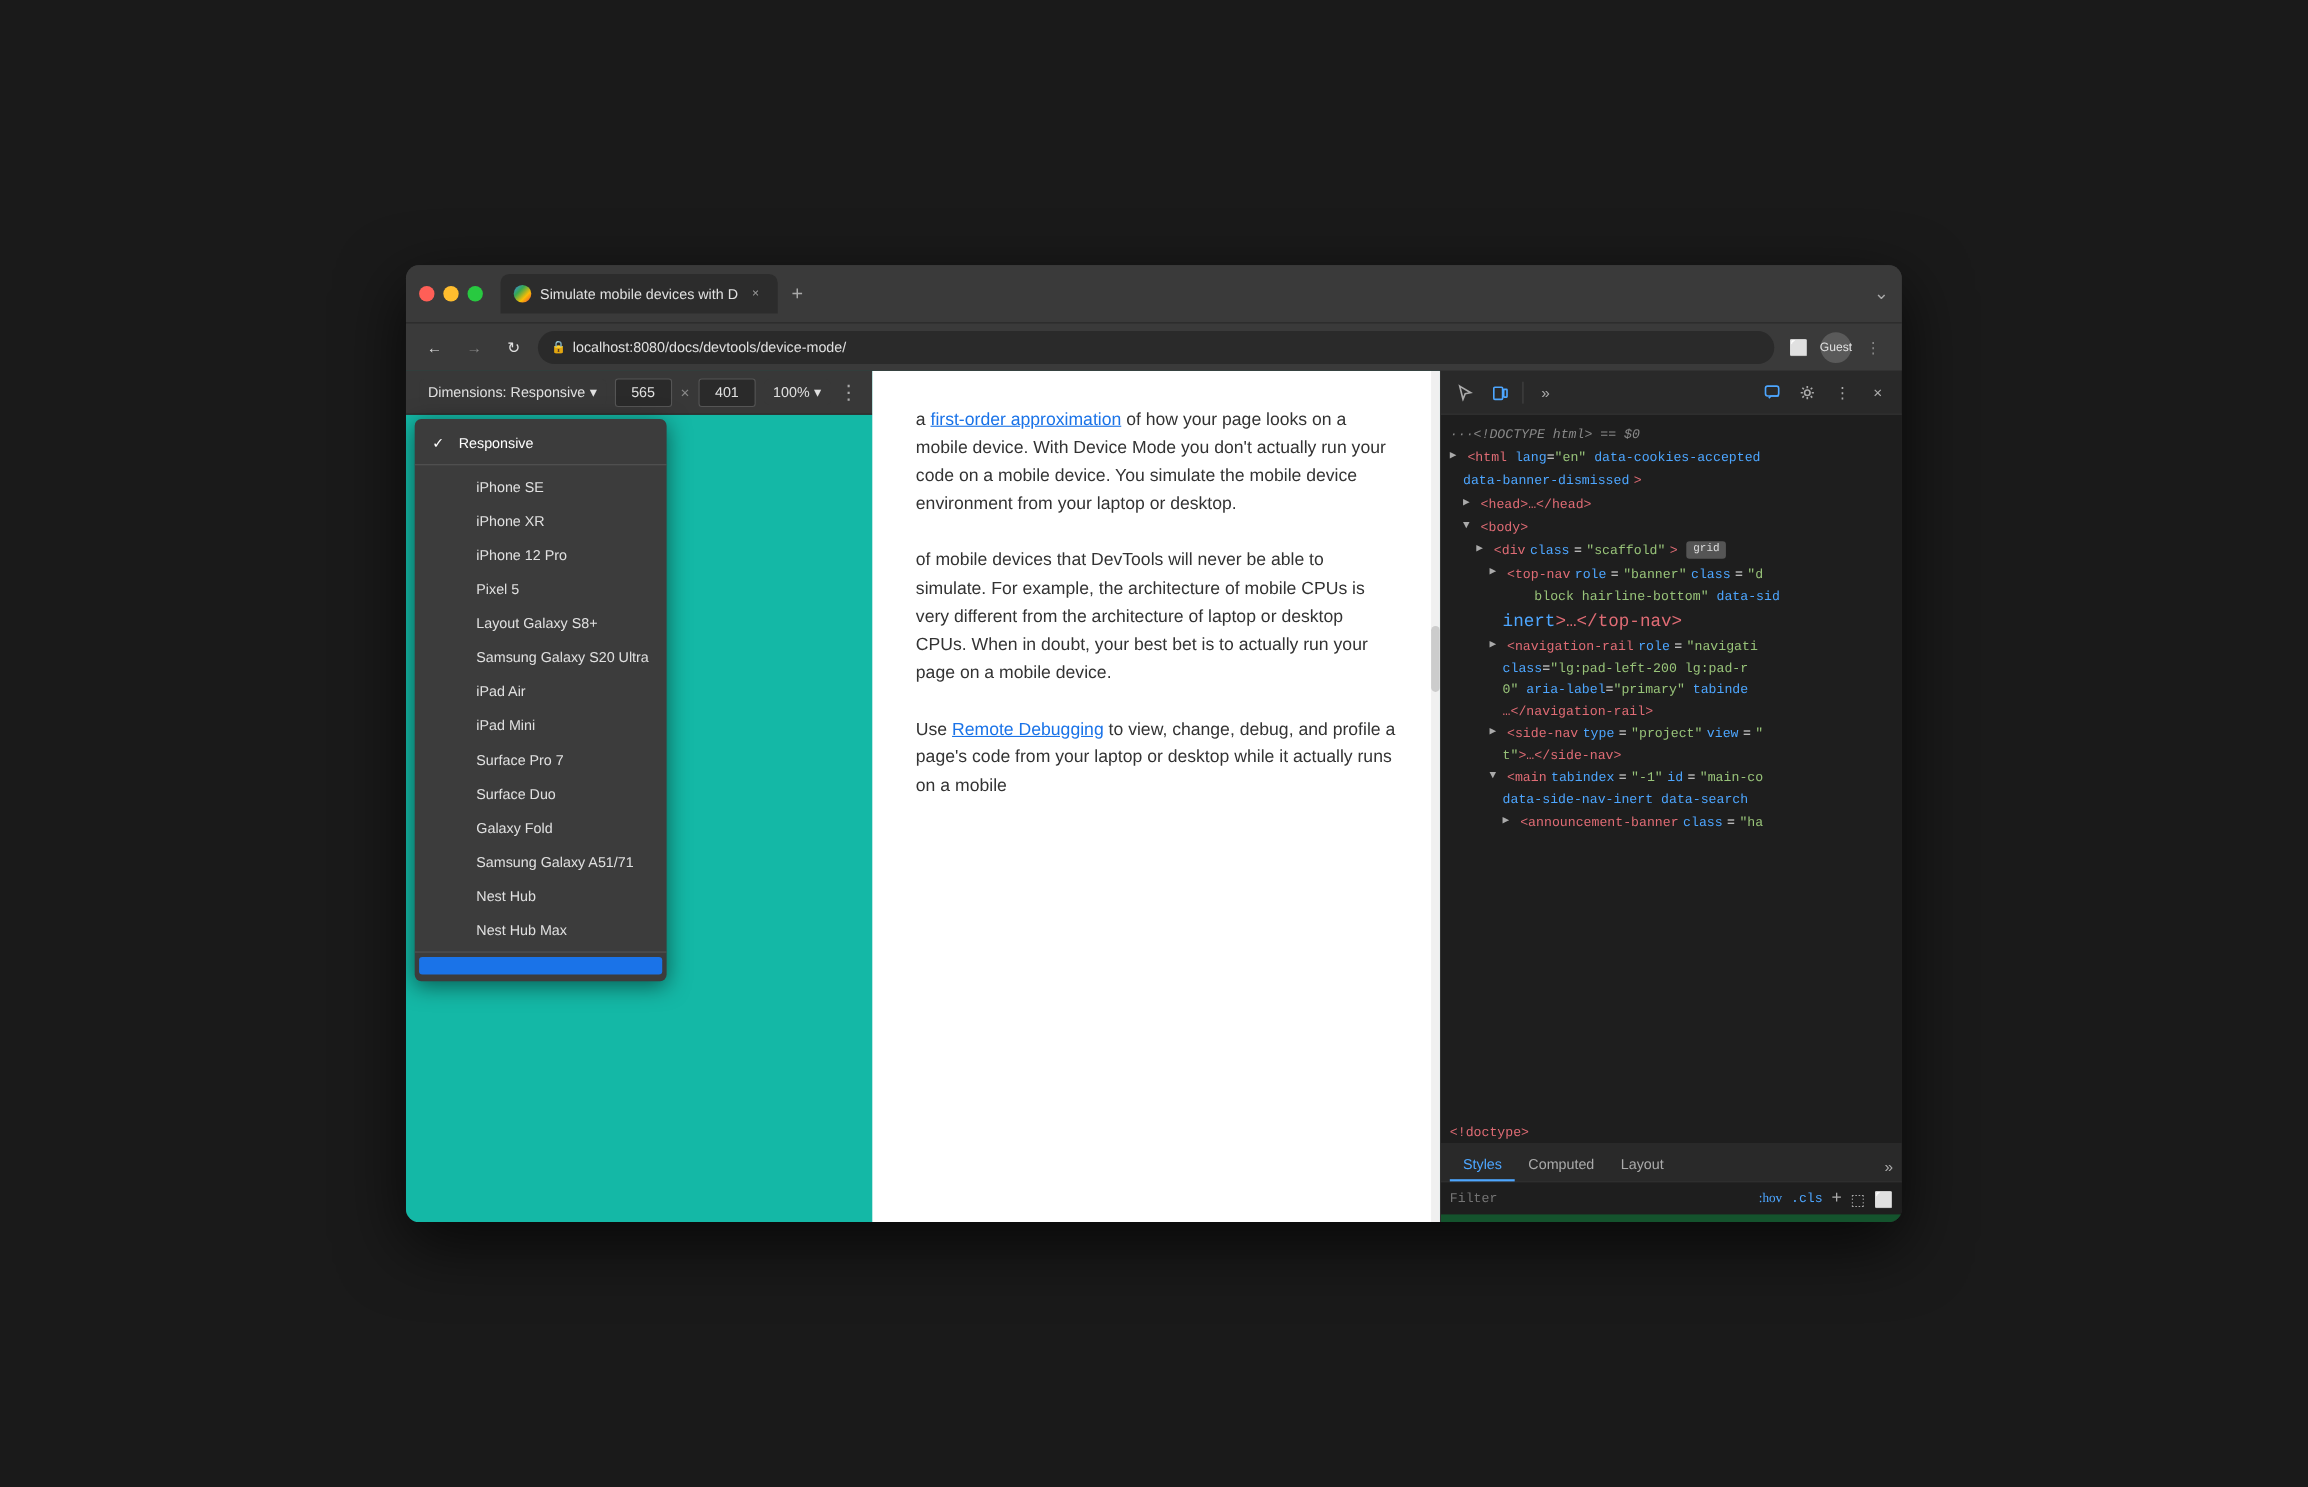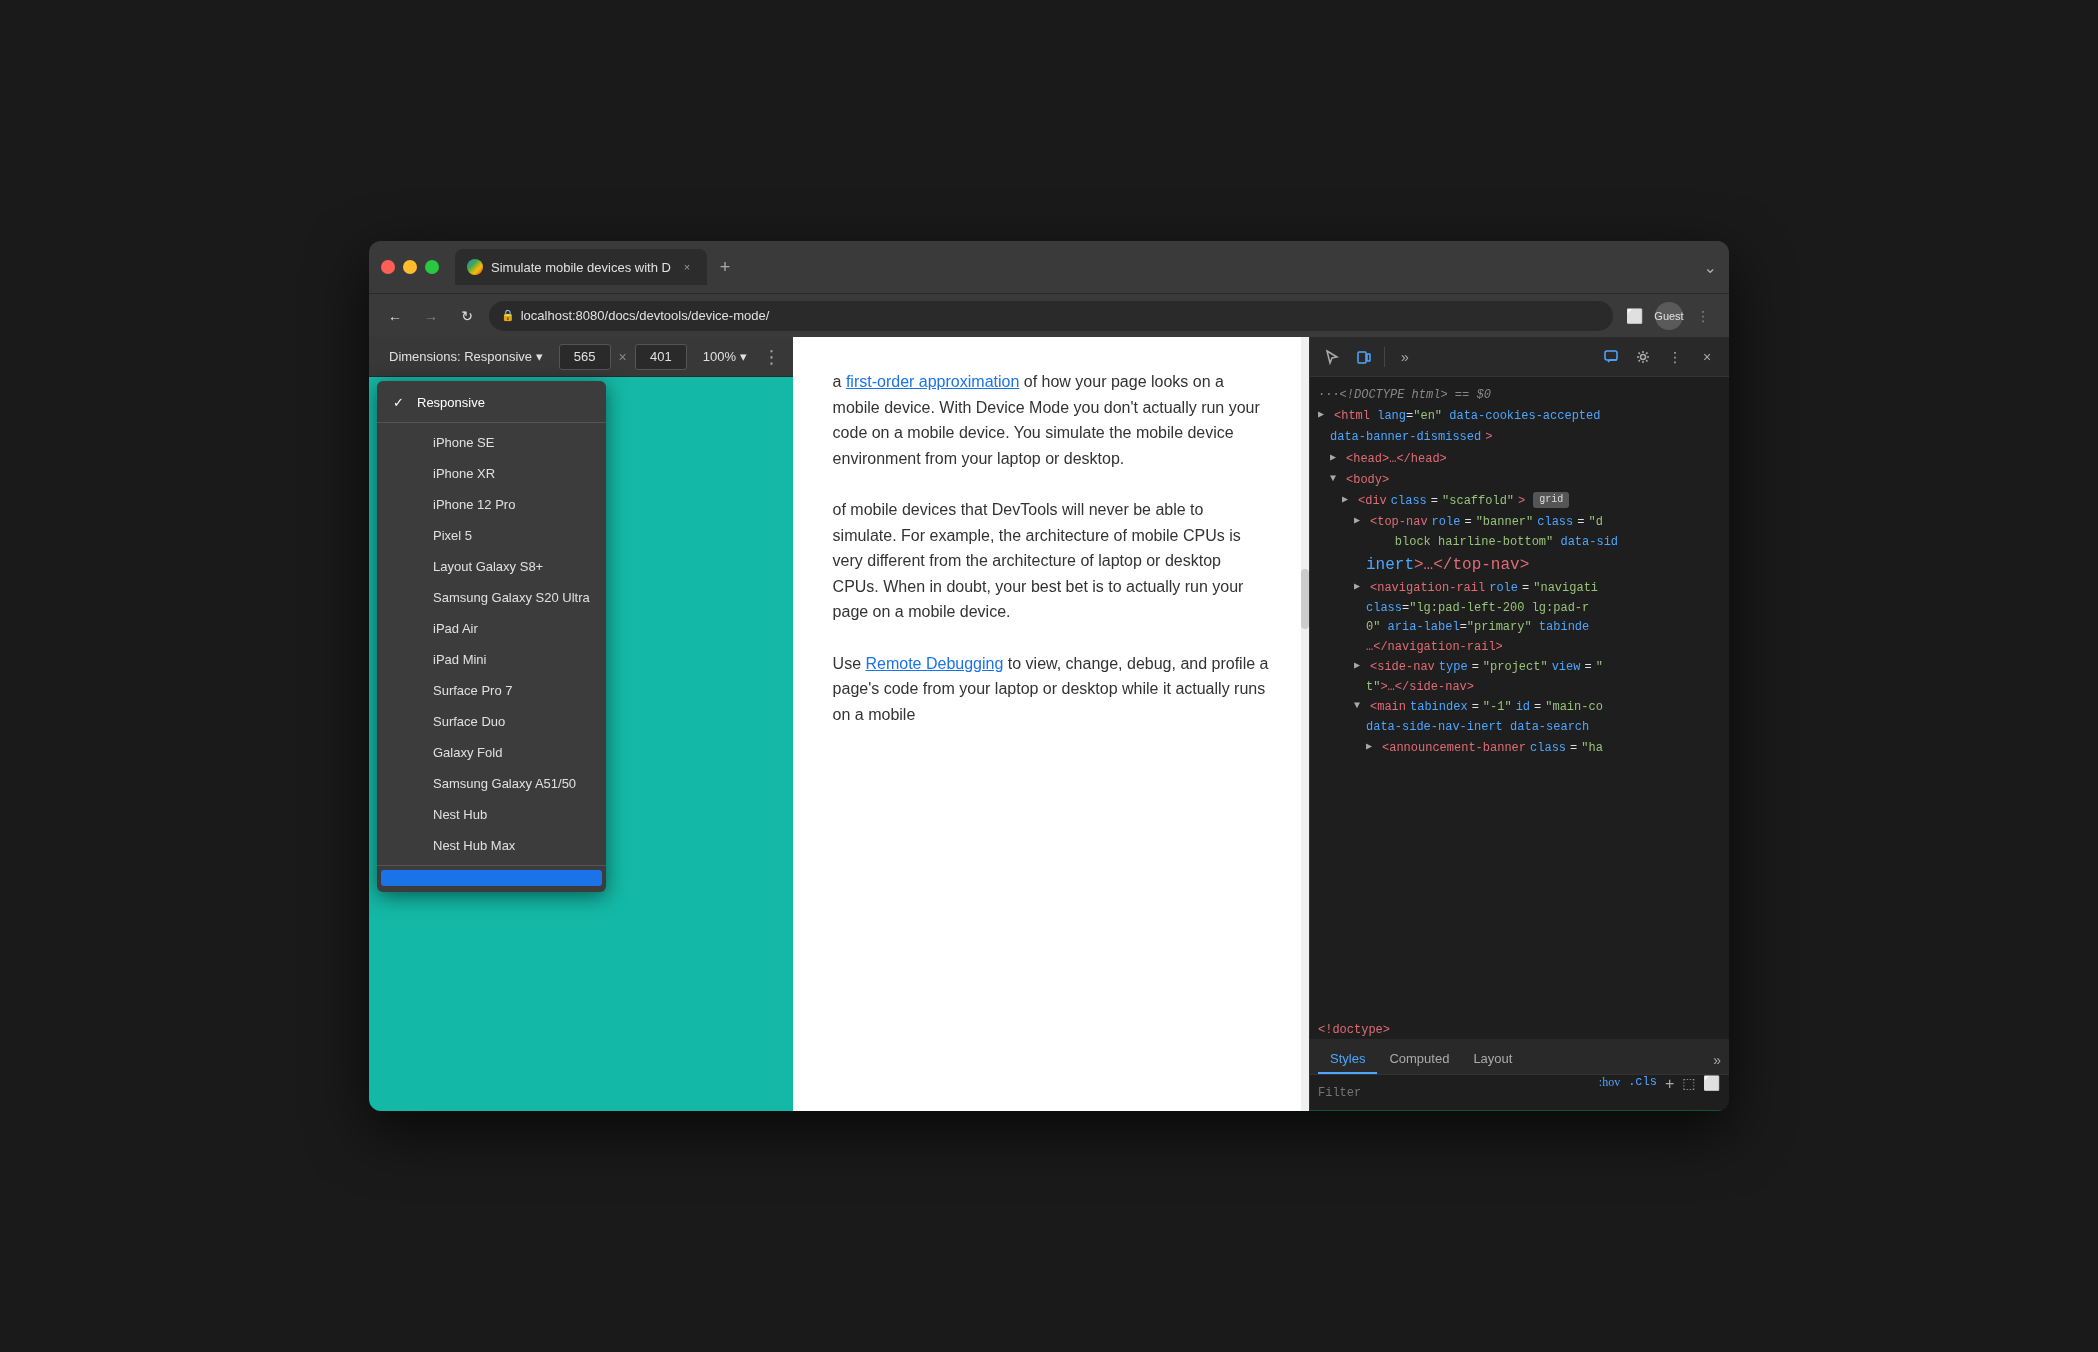--- a/index.html
+++ b/index.html
@@ -421,23 +421,24 @@
       color: #aaa;
       font-size: 14px;
       padding-bottom: 6px;
       cursor: pointer;
     }
 
     .devtools-filter-bar {
       height: 36px;
       background: #1e1e1e;
       display: flex;
+      align-items: center;
       padding: 0 8px;
       gap: 8px;
-      border-bottom: 1px solid #14532d;
+      border-bottom: 7px solid #14532d;
       flex-shrink: 0;
     }
     .filter-input {
       background: transparent;
       border: none;
       color: #e0e0e0;
       font-size: 12px;
       font-family: 'Courier New', monospace;
       flex: 1;
       outline: none;
@@ -563,21 +564,21 @@
           <div class="device-menu-item device-menu-indent">
             <span class="check-icon"></span>
             <span>Surface Duo</span>
           </div>
           <div class="device-menu-item device-menu-indent">
             <span class="check-icon"></span>
             <span>Galaxy Fold</span>
           </div>
           <div class="device-menu-item device-menu-indent">
             <span class="check-icon"></span>
-            <span>Samsung Galaxy A51/50</span>
+            <span>Samsung Galaxy A51/71</span>
           </div>
           <div class="device-menu-item device-menu-indent">
             <span class="check-icon"></span>
             <span>Nest Hub</span>
           </div>
           <div class="device-menu-item device-menu-indent">
             <span class="check-icon"></span>
             <span>Nest Hub Max</span>
           </div>
           <div class="device-menu-divider"></div>

